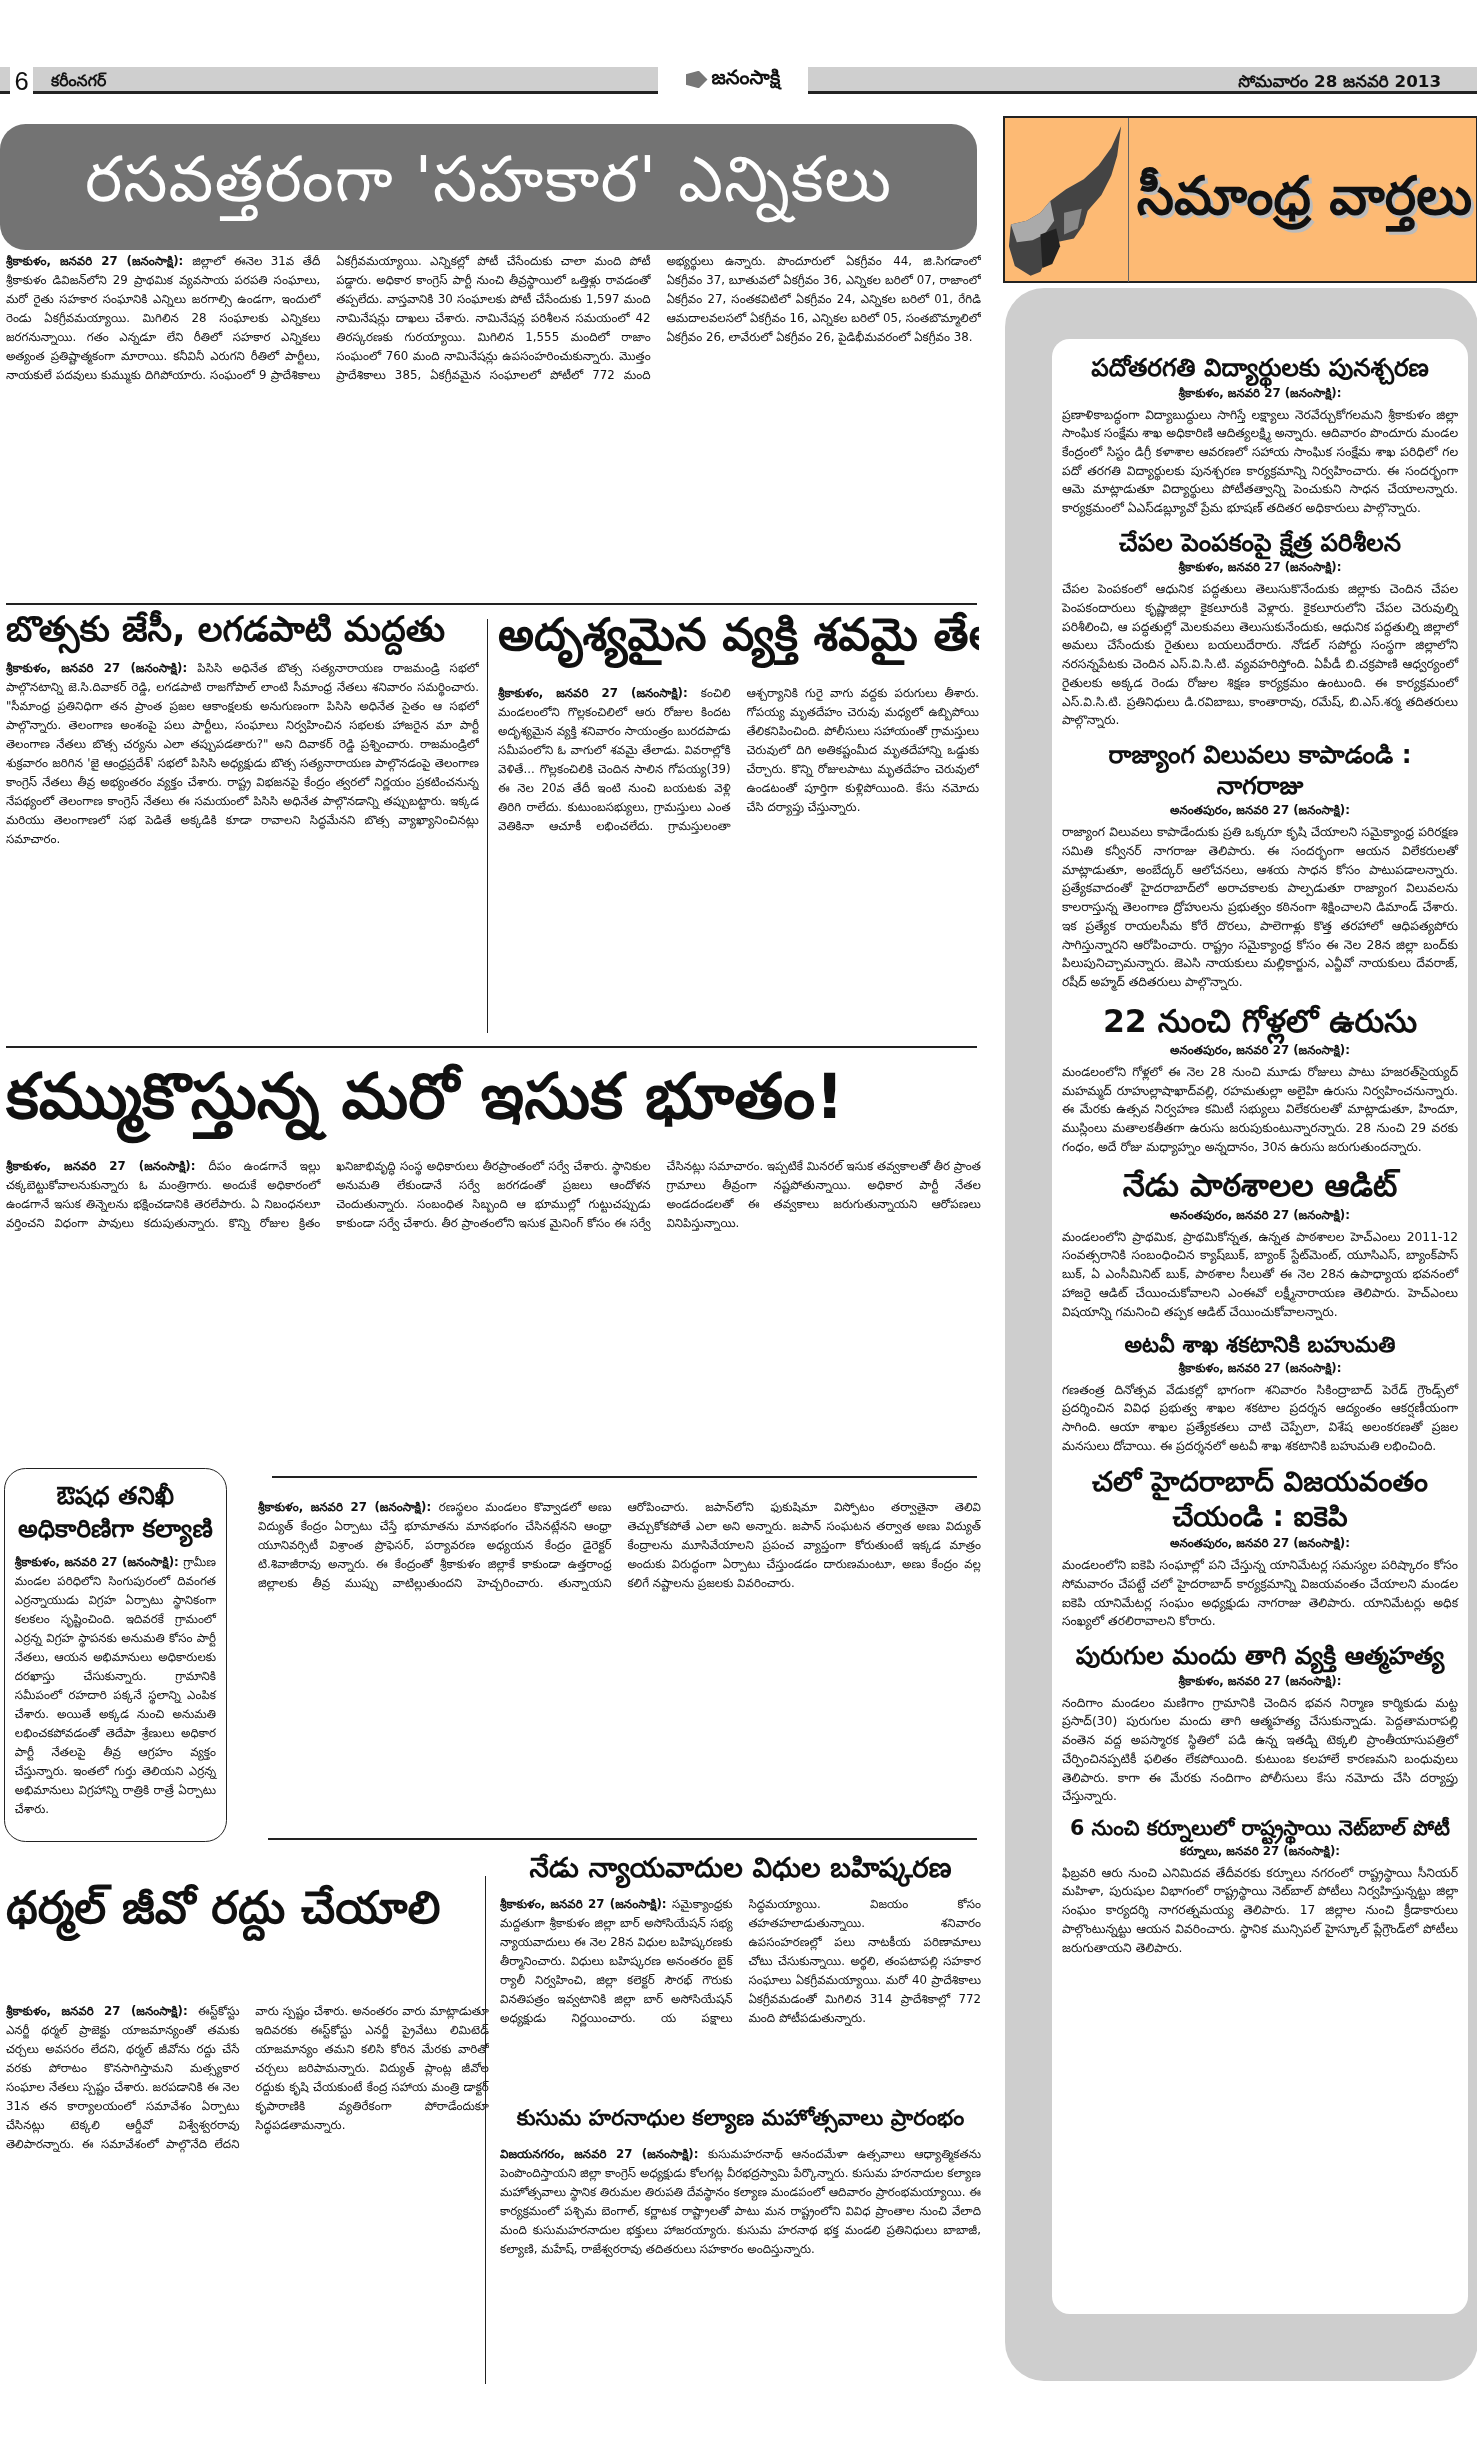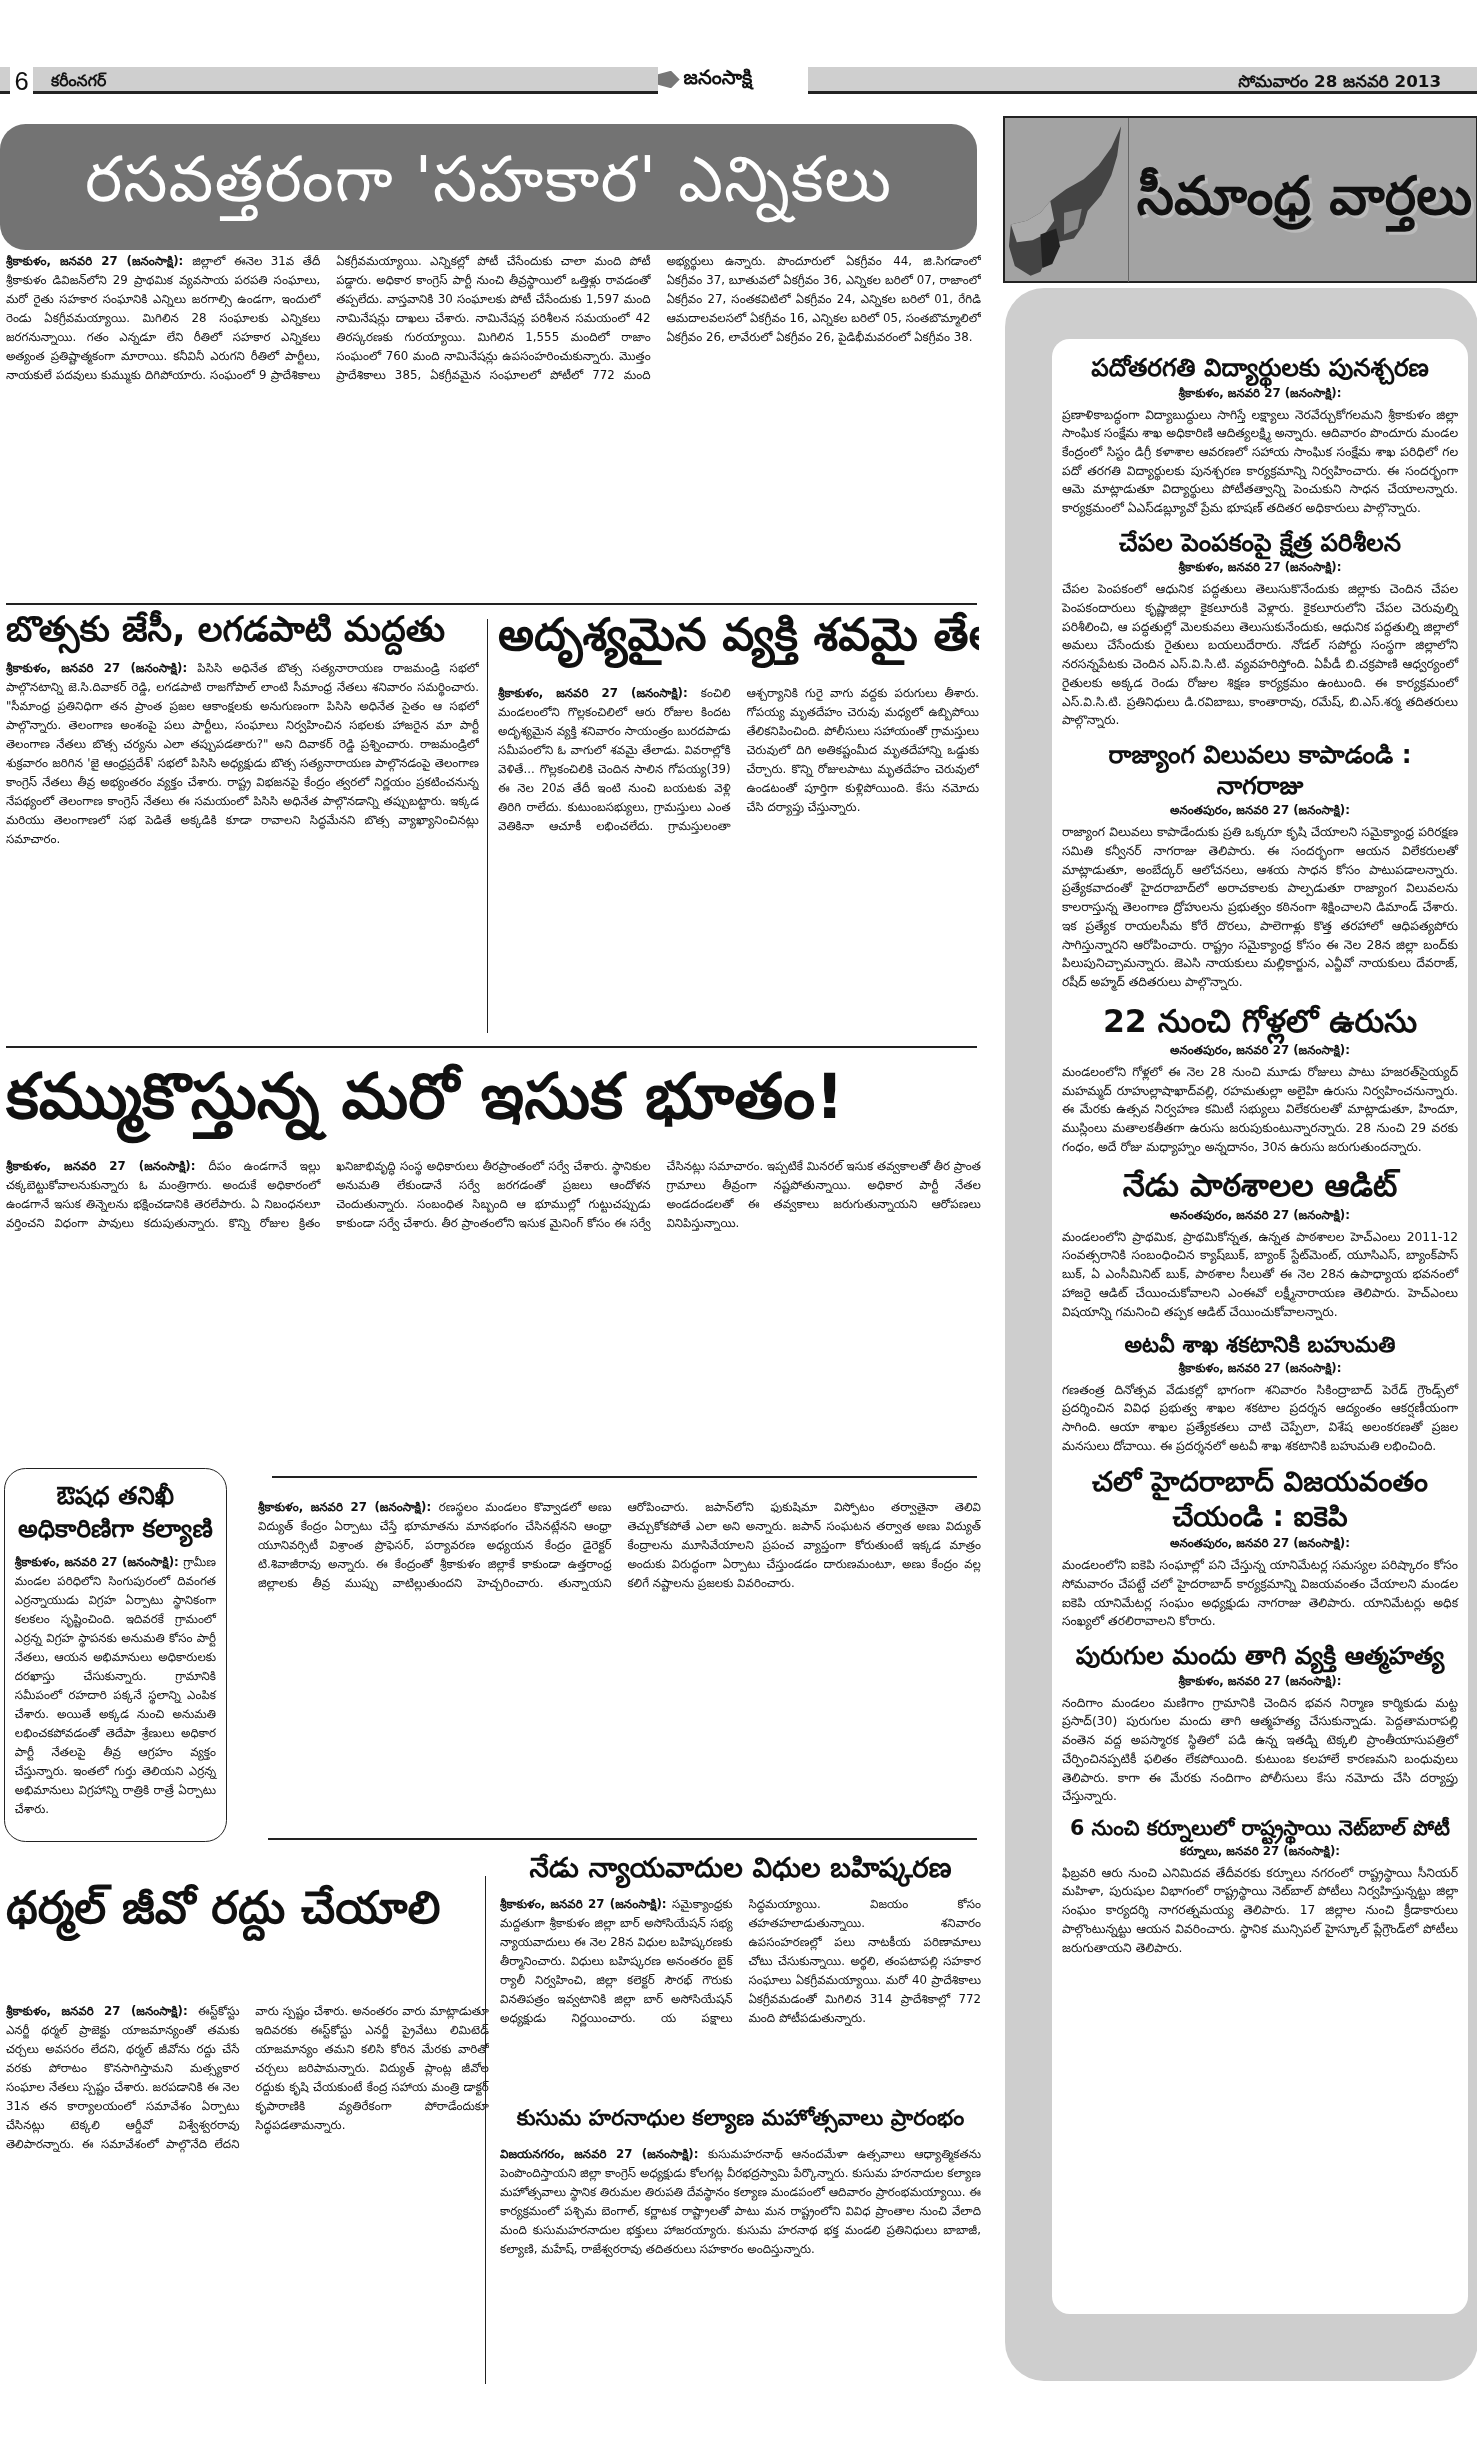--- a/index.html
+++ b/index.html
@@ -6,29 +6,29 @@
   html, body { width: 1478px; height: 2463px; background: #ffffff; overflow: hidden; }
   body { font-family: "DejaVu Sans", sans-serif; color: #111; position: relative; }
 
   
   .masthead { position: absolute; left: 0; top: 63px; width: 1478px; height: 33px; }
   .mh-bar { position: absolute; top: 3.9px; height: 27.6px; background: #cfcfcf; border-bottom: 3px solid #222; }
   .mh-left { left: 0; width: 658px; }
   .mh-right { left: 808px; width: 670px; }
   .mh-page { position: absolute; left: 9.9px; top: 2px; width: 23.6px; height: 33px; background: #fff; font-size: 25.6px; line-height: 33px; text-align: center; font-family: "Liberation Sans", sans-serif; }
   .mh-section { position: absolute; left: 51px; top: 7.9px; font-size: 15.8px; font-weight: bold; }
-  .mh-logo { position: absolute; left: 658px; top: 0; width: 150px; height: 33px; display: flex; align-items: center; justify-content: flex-start; gap: 3.9px; font-size: 19.7px; font-weight: bold; }
+  .mh-logo { position: absolute; left: 658px; top: 0; width: 150px; height: 33px; display: flex; align-items: center; justify-content: center; gap: 3.9px; font-size: 19.7px; font-weight: bold; }
   .mh-logo-icon { width: 21.7px; height: 17.7px; background: #777; clip-path: polygon(0 20%, 60% 0, 100% 50%, 60% 100%, 0 80%); }
   .mh-date { position: absolute; right: 37px; top: 7.9px; font-size: 16.7px; font-weight: bold; }
 
   
   .main-banner { position: absolute; left: 0; top: 124px; width: 977px; height: 126px; background: #737373; border-radius: 25.6px; color: #fff; font-size: 63px; font-weight: normal; display: flex; align-items: center; justify-content: center; font-family: "DejaVu Sans", sans-serif; letter-spacing: 1px; }
 
   
-  .seema-box { position: absolute; left: 1003px; top: 116px; width: 475px; height: 167px; border: 2px solid #222; background: #a3a3a3; }
+  .seema-box { position: absolute; left: 1003px; top: 116px; width: 475px; height: 167px; border: 2px solid #222; background: #fdba74; }
   .seema-map { position: absolute; left: 0; top: 0; width: 124px; height: 164px; border-right: 1px solid #666; }
   .seema-map svg { width: 124px; height: 164px; }
   .seema-title { position: absolute; left: 128px; top: 9.9px; width: 343px; height: 148px; font-family: "DejaVu Serif", serif; font-size: 53px; font-weight: bold; display: flex; align-items: center; justify-content: center; color: #111; text-shadow: 3px 3px 0 #bbb; }
 
   .side-panel { position: absolute; left: 1005px; top: 288px; width: 473px; height: 2093px; background: #cecece; border-radius: 39px; }
   .side-inner { position: absolute; left: 47px; top: 51px; width: 416px; height: 1975px; background: #fff; border-radius: 17.7px; padding: 9.9px 9.9px; overflow: hidden; }
   .side-article { margin-bottom: 9.9px; }
   .side-head { font-size: 24.6px; font-weight: bold; text-align: center; line-height: 1.25; margin: 3.9px 0 2px; }
   .side-dateline { font-size: 11.8px; font-weight: bold; text-align: center; margin-bottom: 3px; }
   .side-body { font-size: 12.3px; line-height: 18.7px; text-align: justify; }

